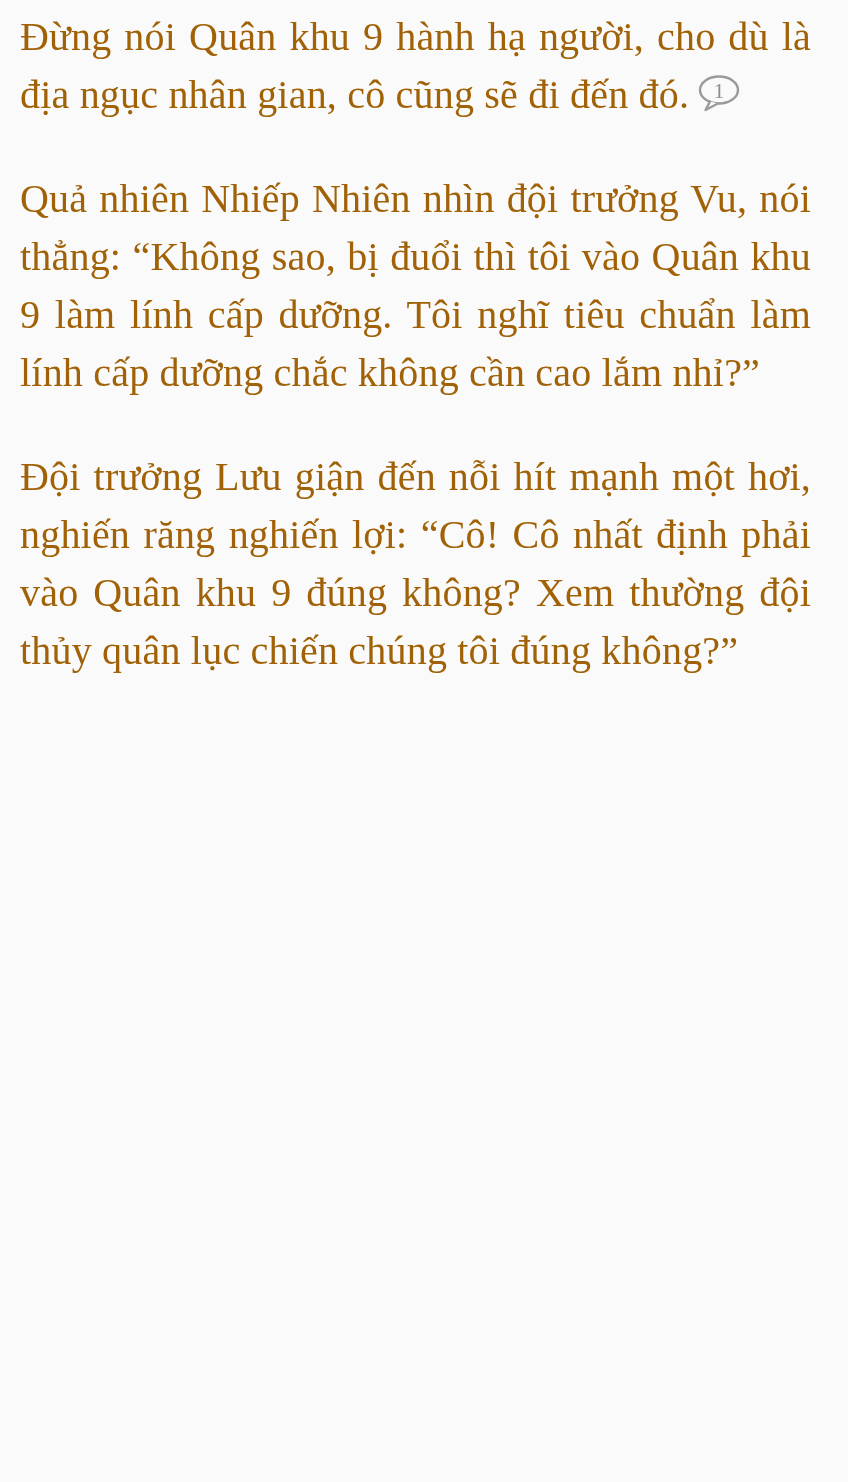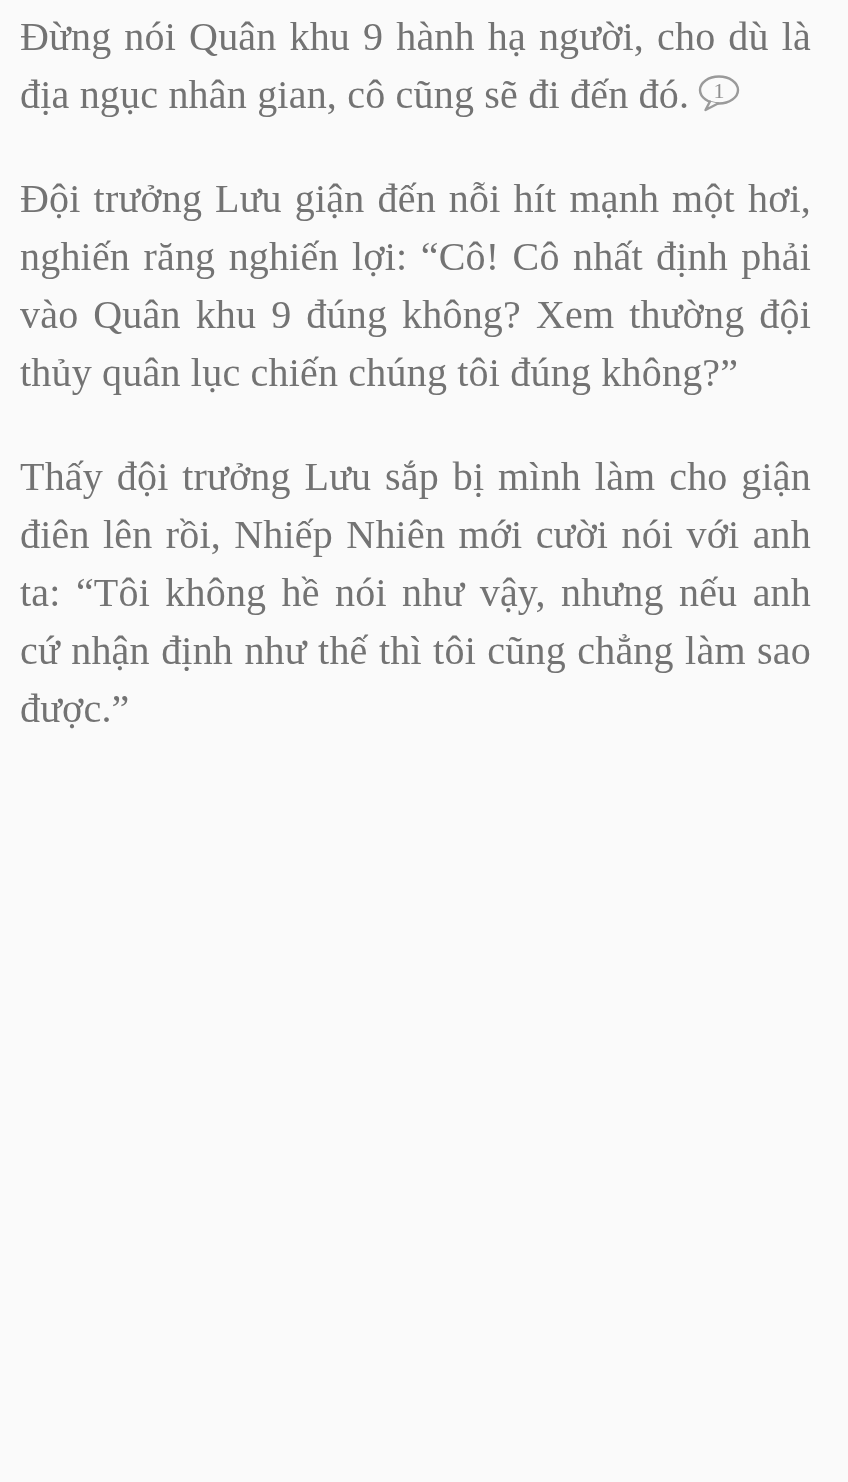--- a/index.html
+++ b/index.html
@@ -12,21 +12,21 @@
     background: #fafafa;
     overflow: hidden;
     font-family: "Liberation Serif", "DejaVu Serif", serif;
   }
   .reader-page {
     box-sizing: border-box;
     width: 848px;
     height: 1482px;
     padding: 8px 37px 20px 20px;
     background: #fafafa;
-    color: #737373;
+    color: #a16207;
   }
   .reader-page p {
     margin: 0 0 46px 0;
     font-size: 40px;
     line-height: 58px;
     text-align: justify;
     text-justify: inter-word;
     letter-spacing: 0.2px;
   }
   .reader-page p:last-child {
@@ -52,19 +52,19 @@
 <body>
 
 <div class="reader-page">
 
   <p><span>Đừng nói Quân khu 9 hành hạ người, cho dù là địa ngục nhân gian, cô cũng sẽ đi đến đó.</span><span class="annotation-marker"><svg width="44" height="40" viewBox="0 0 44 40">
         <ellipse cx="22" cy="16" rx="19" ry="13.5" fill="none" stroke="#9a9a9a" stroke-width="2.4"></ellipse>
         <path d="M 13 27.5 L 8.5 36 L 21 29.5" fill="#fafafa" stroke="#9a9a9a" stroke-width="2.4" stroke-linejoin="round" stroke-linecap="round"></path>
         <text x="22" y="23.5" text-anchor="middle">1</text>
       </svg></span></p>
 
+  <p>Quả nhiên Nhiếp Nhiên nhìn đội trưởng Vu, nói thẳng: “Không sao, bị đuổi thì tôi vào Quân khu 9 làm lính cấp dưỡng. Tôi nghĩ tiêu chuẩn làm lính cấp dưỡng chắc không cần cao lắm nhỉ?”</p>
 
   <p>Đội trưởng Lưu giận đến nỗi hít mạnh một hơi, nghiến răng nghiến lợi: “Cô! Cô nhất định phải vào Quân khu 9 đúng không? Xem thường đội thủy quân lục chiến chúng tôi đúng không?”</p>
 
-  <p>Thấy đội trưởng Lưu sắp bị mình làm cho giận điên lên rồi, Nhiếp Nhiên mới cười nói với anh ta: “Tôi không hề nói như vậy, nhưng nếu anh cứ nhận định như thế thì tôi cũng chẳng làm sao được.”</p>
 
 
 </div>
 
 </body></html>

